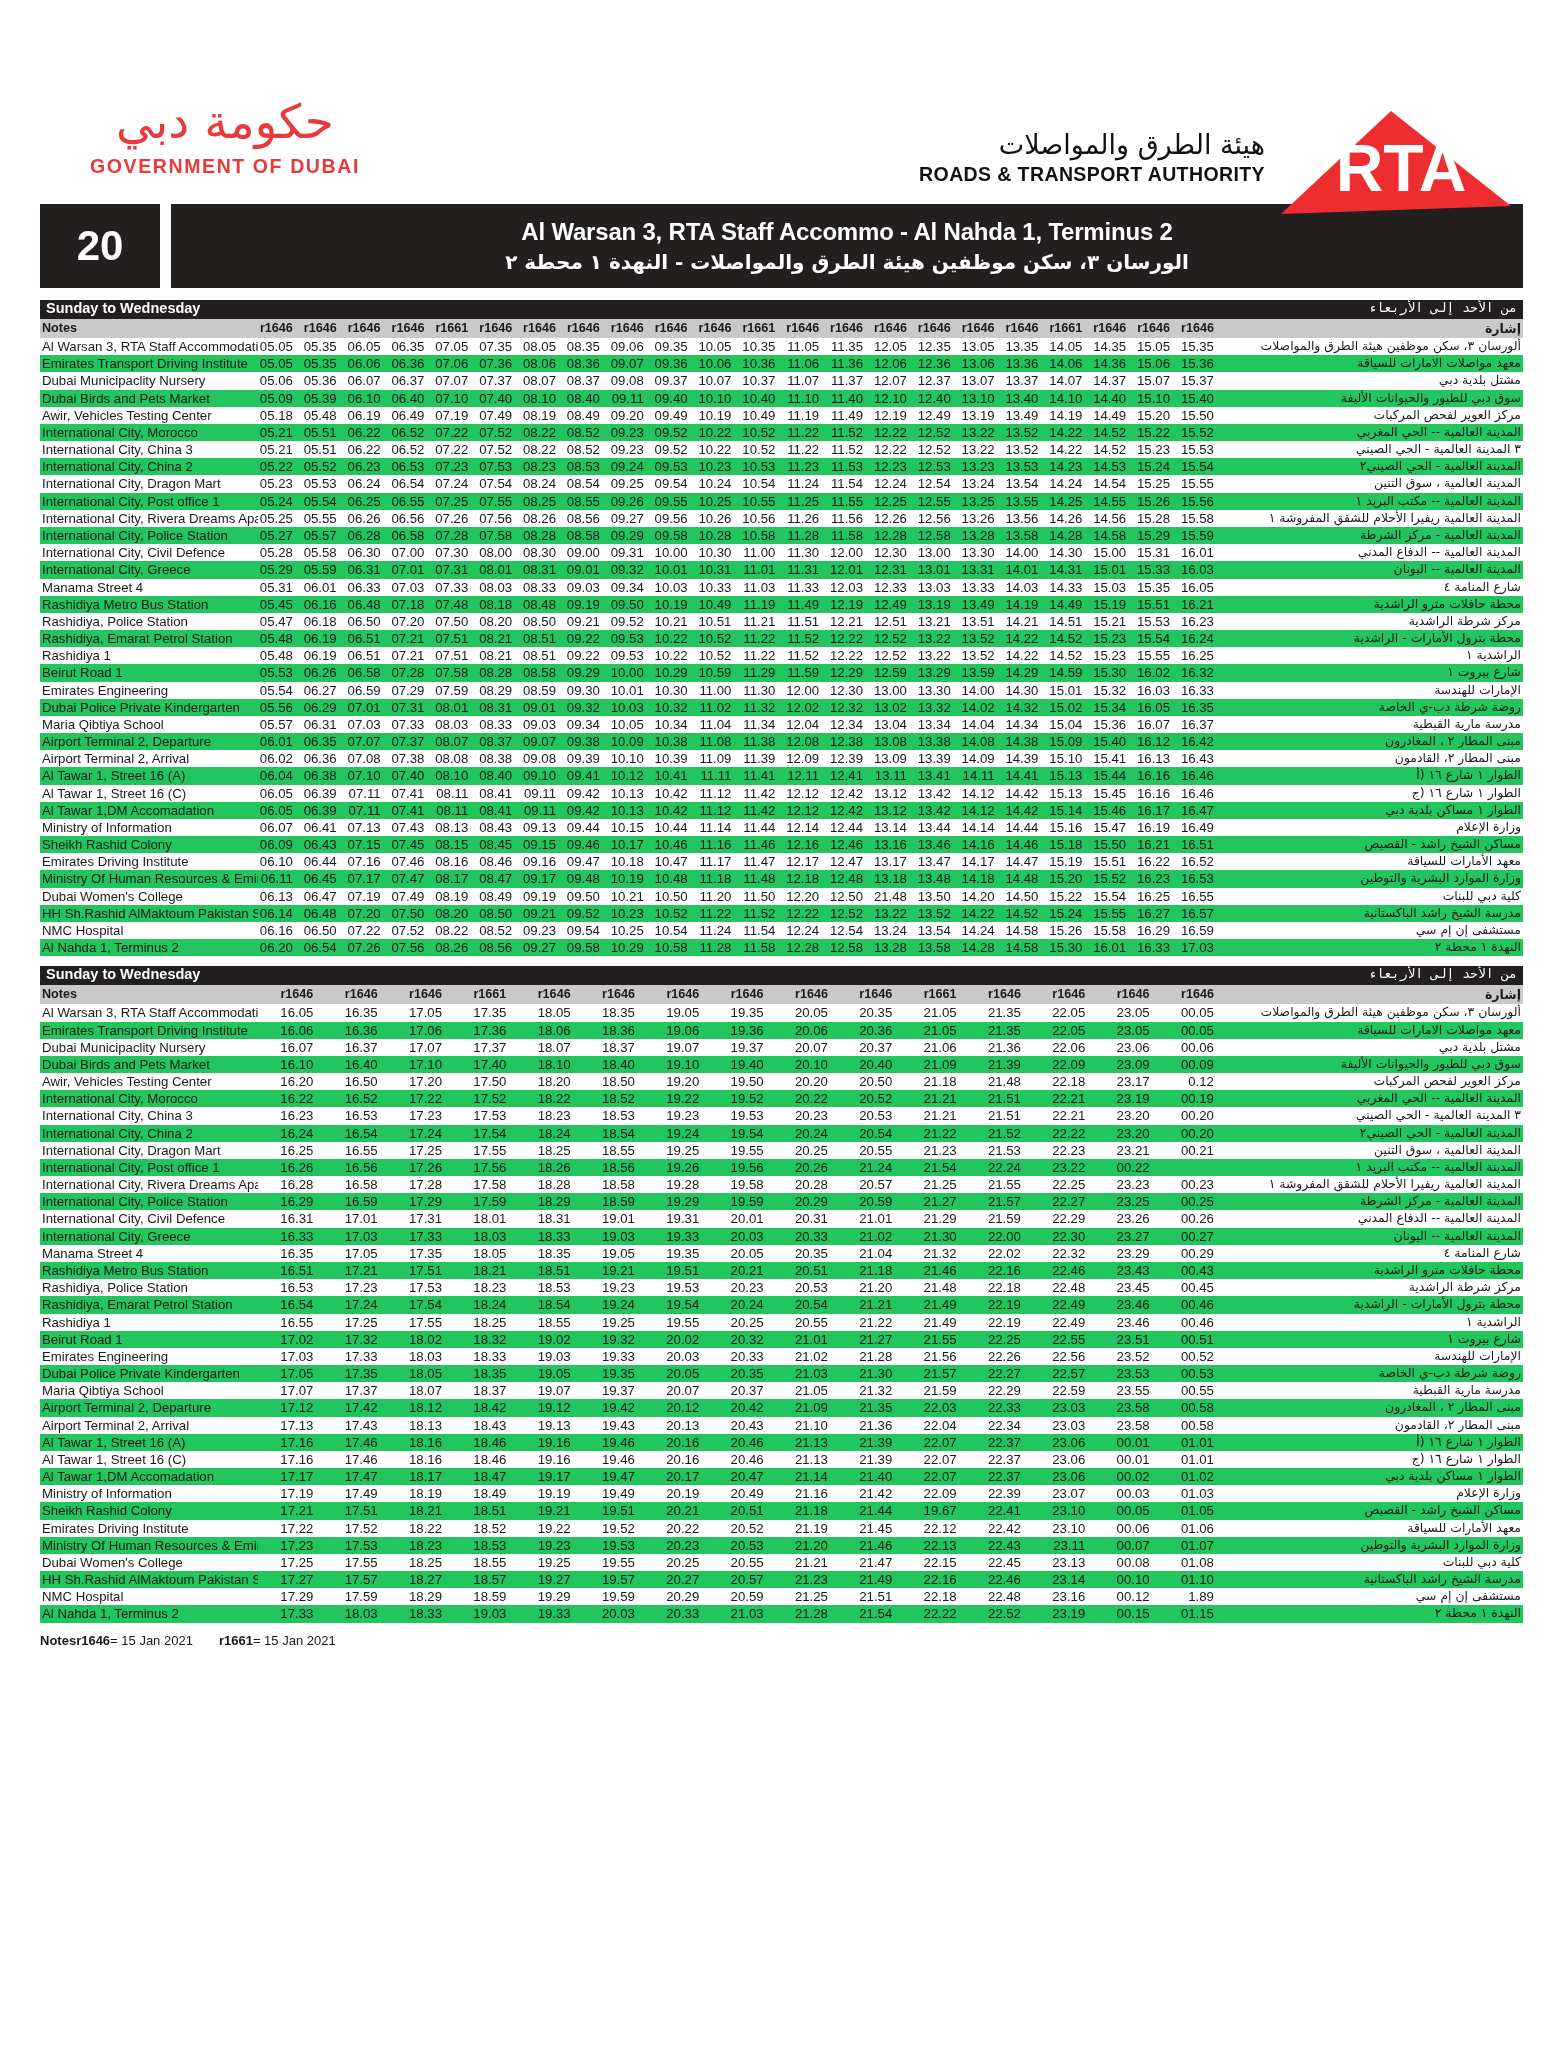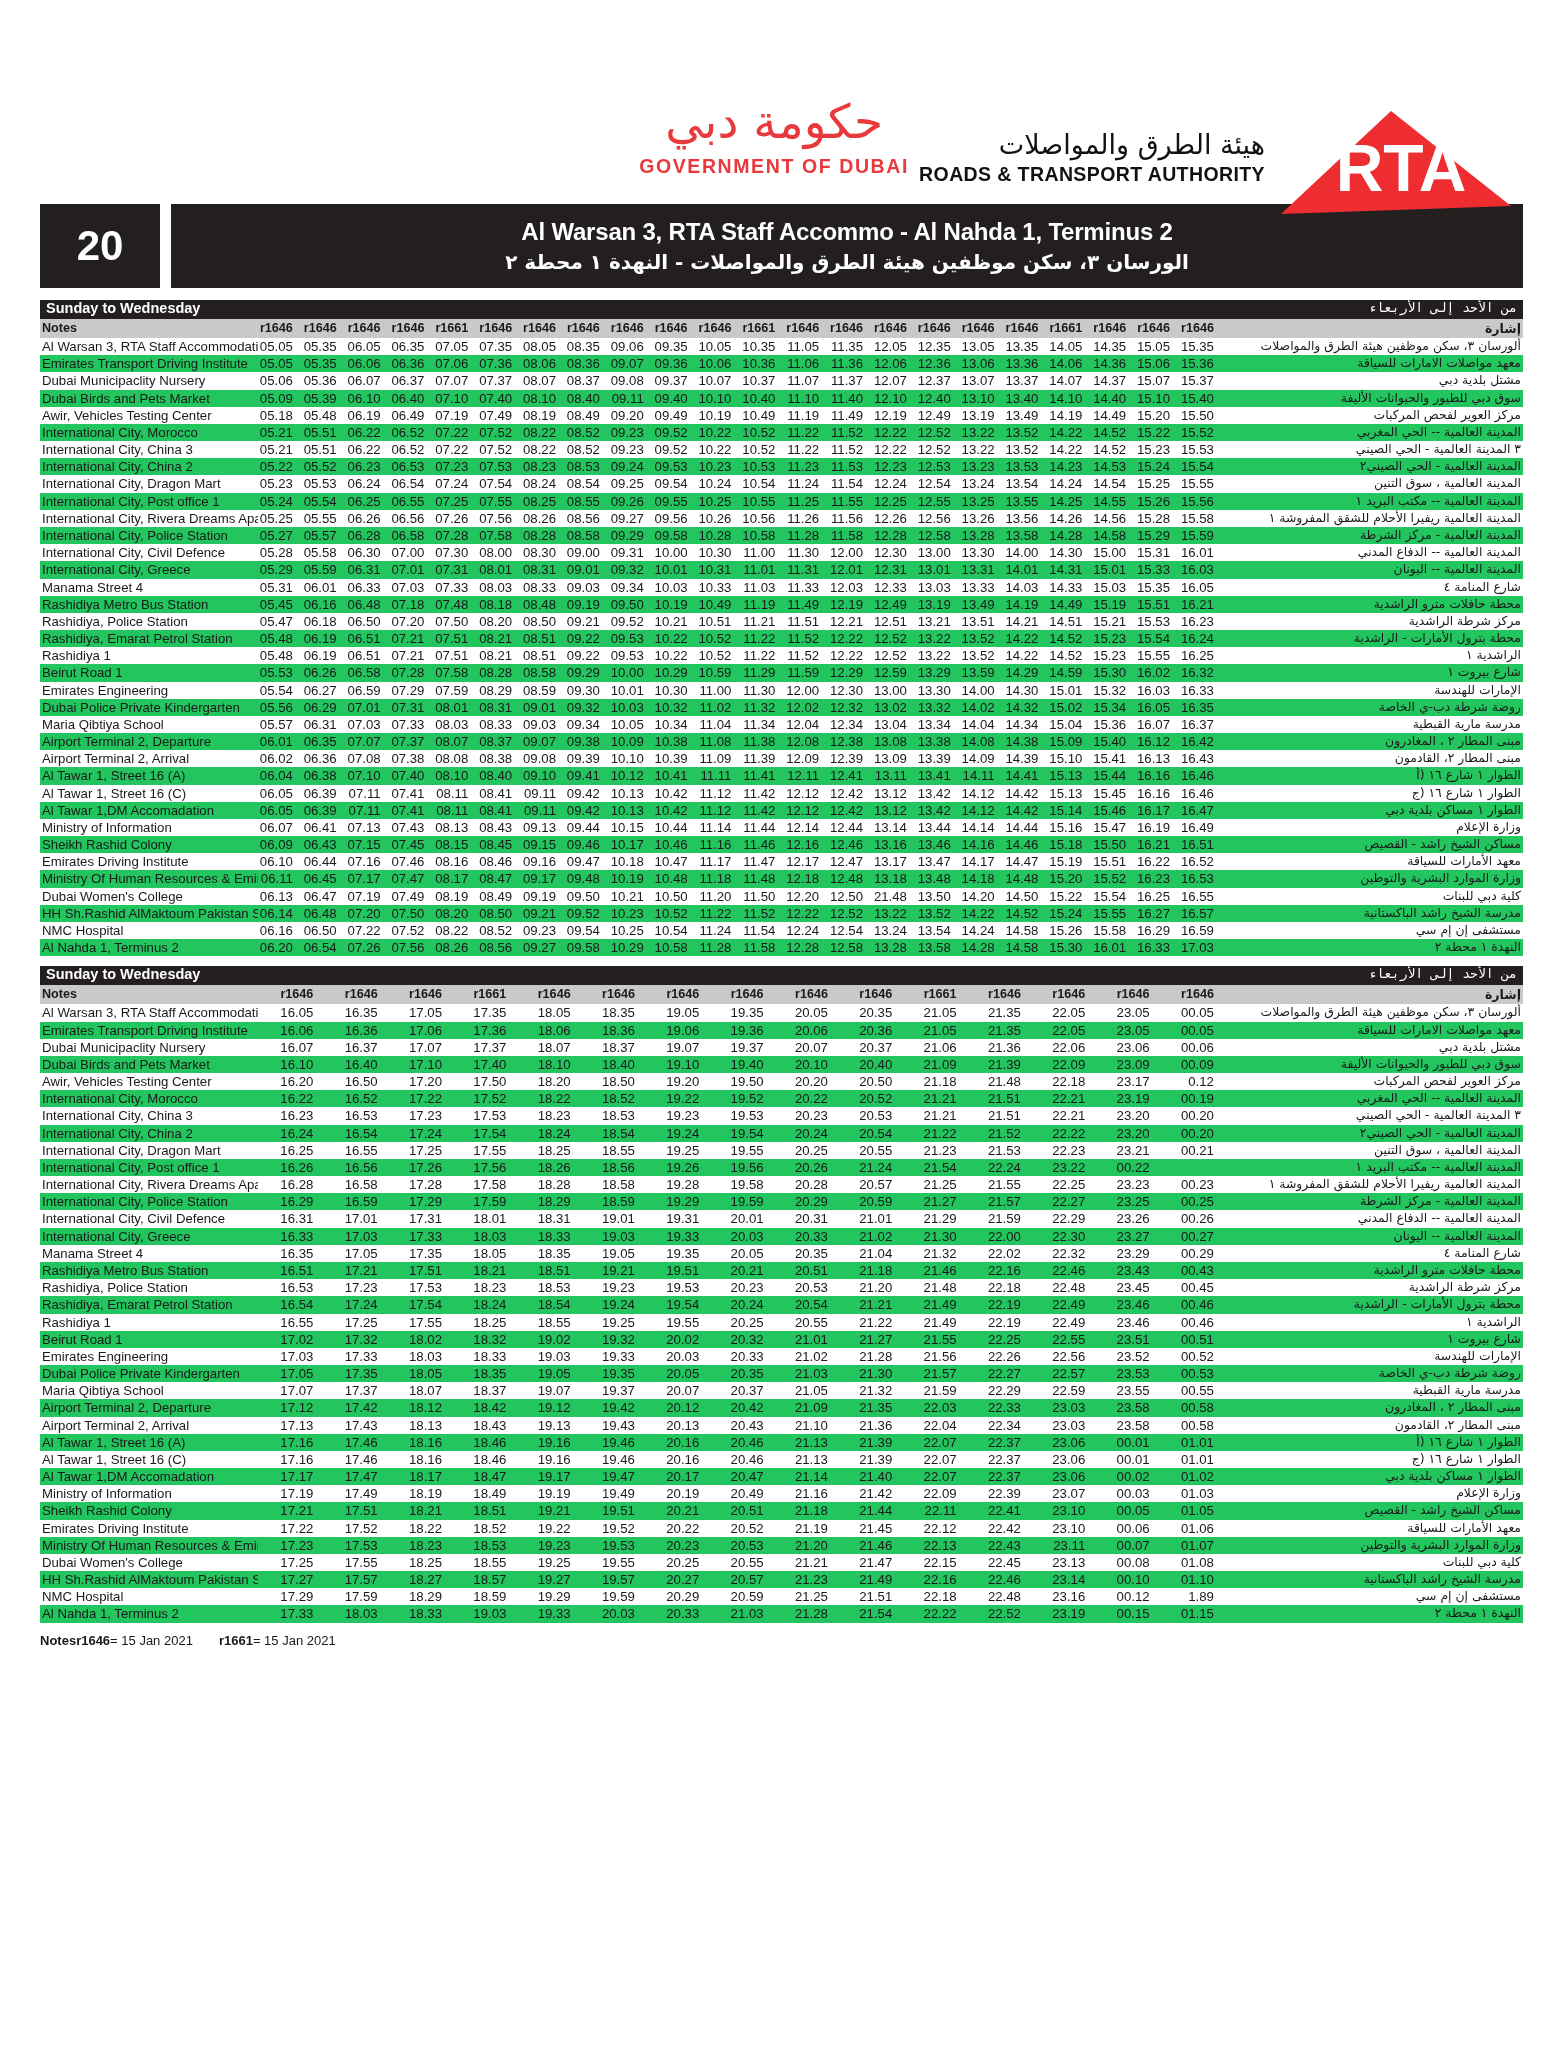--- a/index.html
+++ b/index.html
@@ -24,21 +24,21 @@
   }
 
   
   .masthead {
     position: relative;
     height: 200px;
     padding-top: 95px;
     box-sizing: border-box;
     display: flex;
     align-items: flex-start;
-    justify-content: flex-end;
+    justify-content: space-between;
   }
   .gov-logo {
     width: 330px;
     text-align: center;
     padding-left: 40px;
     box-sizing: border-box;
   }
   .gov-logo .gov-arabic {
     font-family: "DejaVu Sans", sans-serif;
     color: #e8393c;
@@ -1845,21 +1845,21 @@
               <td class="tm">17.21</td>
               <td class="tm">17.51</td>
               <td class="tm">18.21</td>
               <td class="tm">18.51</td>
               <td class="tm">19.21</td>
               <td class="tm">19.51</td>
               <td class="tm">20.21</td>
               <td class="tm">20.51</td>
               <td class="tm">21.18</td>
               <td class="tm">21.44</td>
-              <td class="tm">22.11</td>
+              <td class="tm">19.67</td>
               <td class="tm">22.41</td>
               <td class="tm">23.10</td>
               <td class="tm">00.05</td>
               <td class="tm">01.05</td>
               <td class="stop-ar">مساكن الشيخ راشد - القصيص</td>
             </tr>
             <tr class="data plain">
               <td class="stop-en">Emirates Driving Institute</td>
               <td class="tm">17.22</td>
               <td class="tm">17.52</td>

